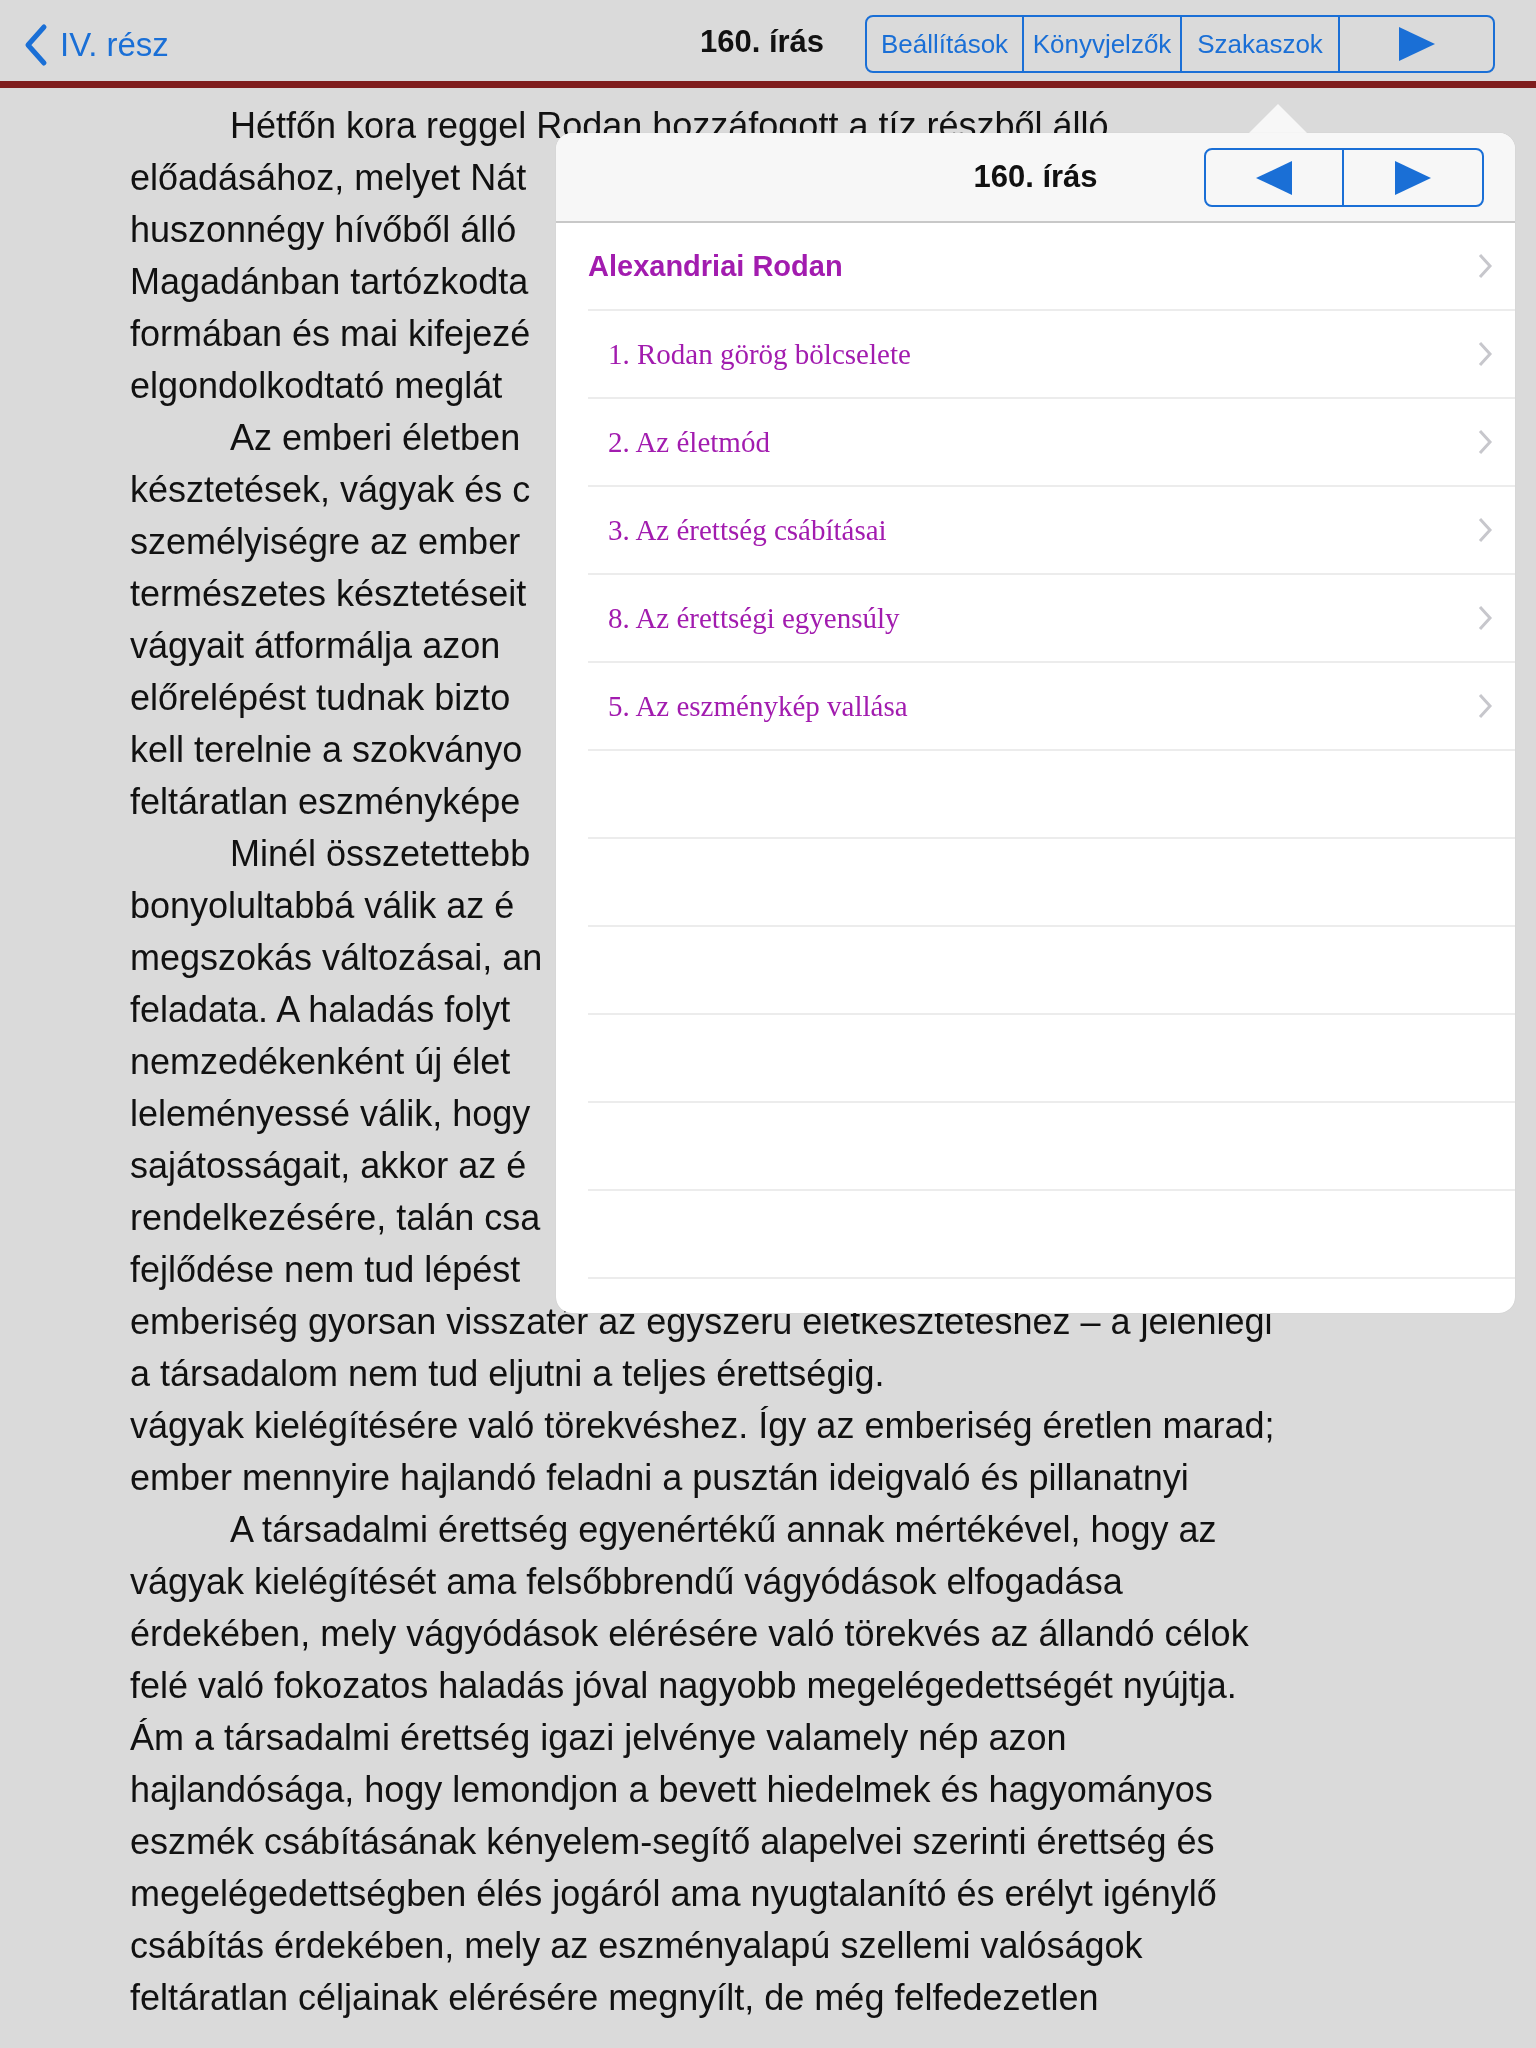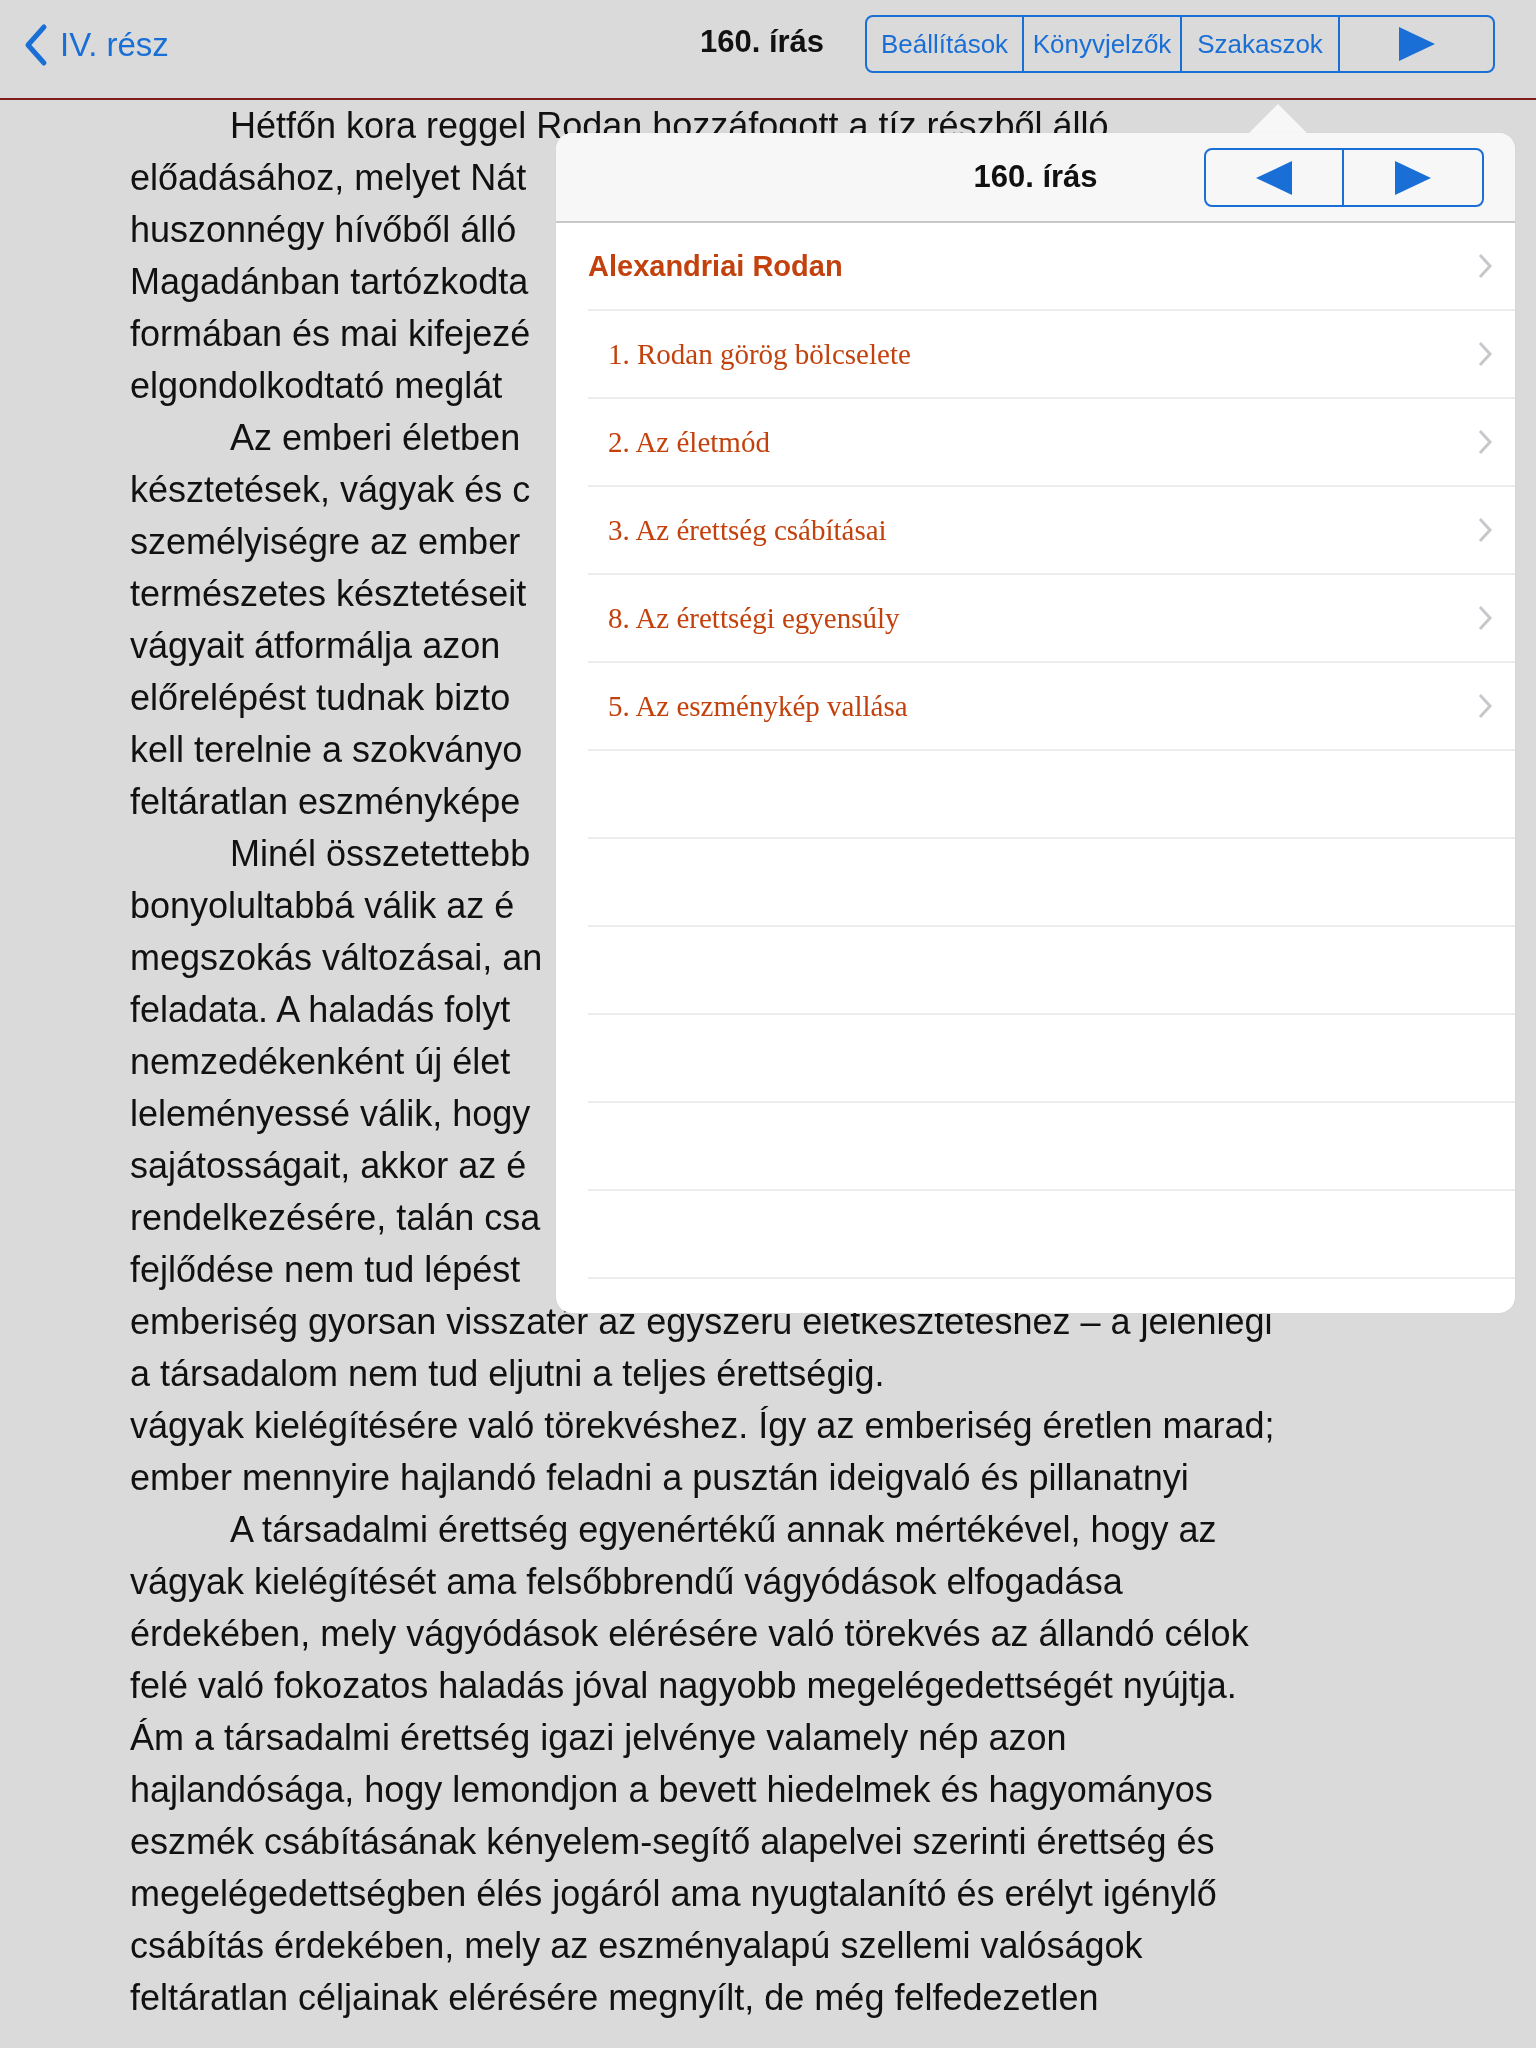--- a/index.html
+++ b/index.html
@@ -1,20 +1,20 @@
 <!DOCTYPE html>
 <html><head>
 <meta charset="utf-8">
 <style>
   * { box-sizing: border-box; margin: 0; padding: 0; }
   html, body { width: 1536px; height: 2048px; overflow: hidden; }
   body { background: #dadada; position: relative; font-family: "Liberation Sans", sans-serif; }
 
   
-  .navbar { position: absolute; left: 0; top: 0; width: 1536px; height: 100px; background: #dadada; border-bottom: 2px solid #7f1d1d; }
+  .navbar { position: absolute; left: 0; top: 0; width: 1536px; height: 88px; background: #dadada; border-bottom: 7px solid #7f1d1d; }
   .back-btn { position: absolute; left: 22px; top: 20px; height: 50px; display: flex; align-items: center; color: #1a6fd6; font-size: 33px; cursor: pointer; }
   .back-btn svg { width: 28px; height: 44px; margin-right: 10px; }
   .nav-title { position: absolute; left: 700px; top: 24px; font-size: 31px; font-weight: bold; color: #111; }
   .seg { position: absolute; left: 865px; top: 15px; width: 630px; height: 58px; border: 2px solid #1a6fd6; border-radius: 8px; display: flex; overflow: hidden; }
   .seg-item { height: 100%; display: flex; align-items: center; justify-content: center; color: #1a6fd6; font-size: 26px; border-right: 2px solid #1a6fd6; cursor: pointer; }
   .seg-item:last-child { border-right: none; }
   .seg-item.w1 { width: 157px; }
   .seg-item.w2 { width: 158px; }
   .seg-item.w3 { width: 158px; }
   .seg-item.w4 { flex: 1; }
@@ -29,21 +29,21 @@
   
   .popover-arrow { position: absolute; left: 1248px; top: 104px; width: 0; height: 0; border-left: 30px solid transparent; border-right: 30px solid transparent; border-bottom: 30px solid #f7f7f7; }
   .popover { position: absolute; left: 556px; top: 133px; width: 959px; height: 1180px; background: #fff; border-radius: 16px; overflow: hidden; box-shadow: 0 0 1px rgba(0,0,0,0.15); }
   .pop-header { height: 90px; background: #f7f7f7; border-bottom: 2px solid #c8c8c8; position: relative; }
   .pop-title { position: absolute; left: 0; right: 0; top: 26px; text-align: center; font-size: 31px; font-weight: bold; color: #111; }
   .pop-seg { position: absolute; left: 648px; top: 15px; width: 280px; height: 59px; border: 2px solid #1a6fd6; border-radius: 8px; display: flex; overflow: hidden; }
   .pop-seg .seg-item { width: 50%; }
   .pop-list { position: relative; }
   .row { height: 88px; margin-left: 32px; border-bottom: 2px solid #ececec; display: flex; align-items: center; justify-content: space-between; padding-right: 22px; cursor: pointer; }
   .row.empty { cursor: default; }
-  .row-label { font-size: 29px; color: #c2410c; }
+  .row-label { font-size: 29px; color: #a21caf; }
   .row-label.bold { font-weight: bold; }
   .row-label.sub { padding-left: 20px; font-family: Liberation Serif, serif; }
   .chev { width: 16px; height: 28px; }
 </style>
 </head>
 <body>
 
 <div class="book" id="book">
     <div class="line indent">Hétfőn kora reggel Rodan hozzáfogott a tíz részből álló</div>
     <div class="line">előadásához, melyet Nát</div>

